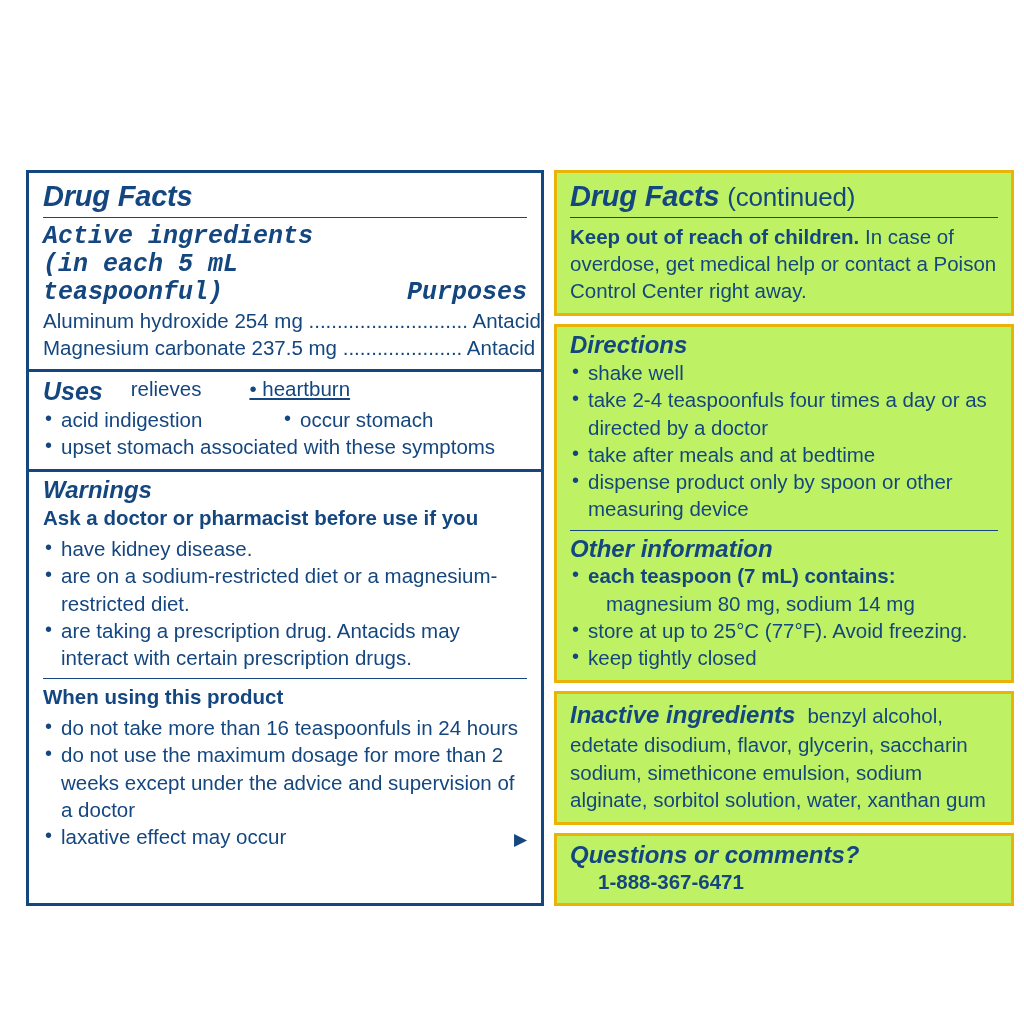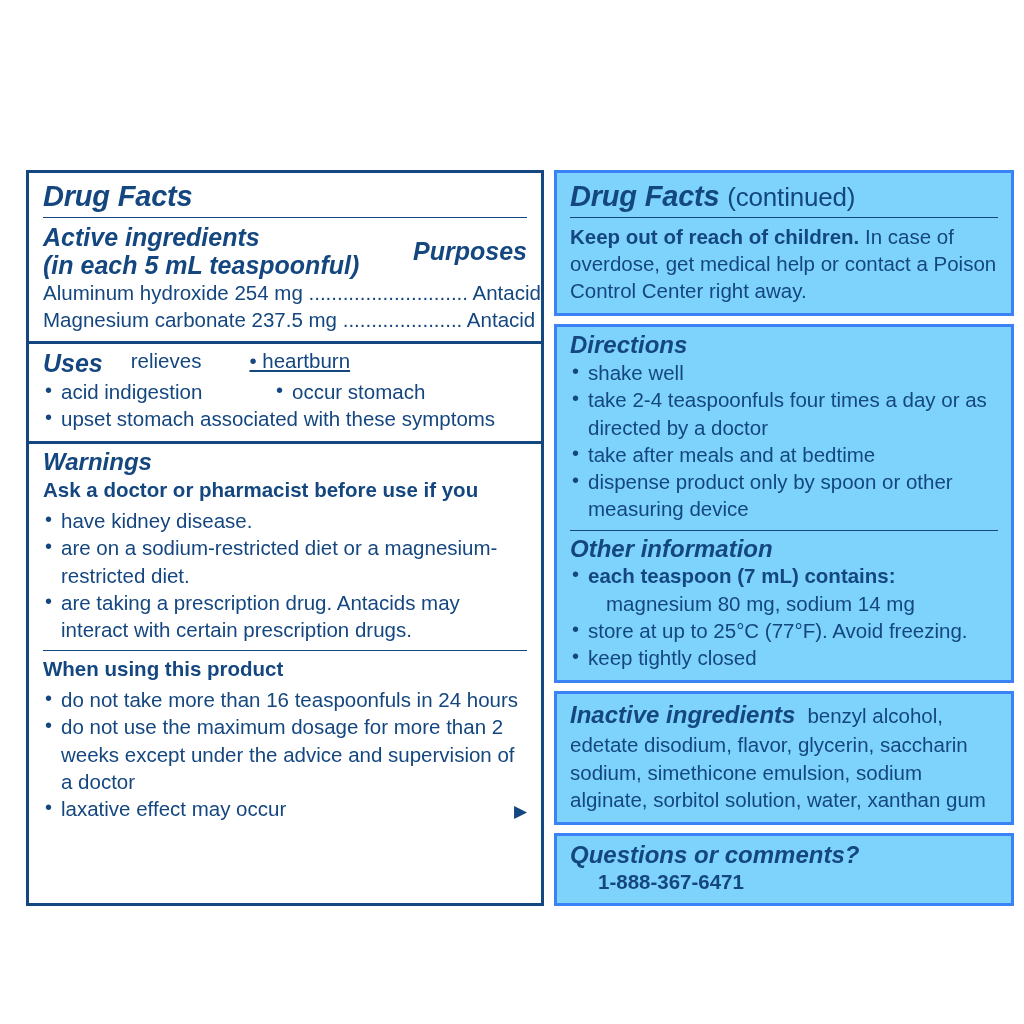--- a/index.html
+++ b/index.html
@@ -28,22 +28,22 @@
     box-sizing: border-box;
     border: 3px solid #14467f;
     background: #fff;
   }
   .col-left { width: 518px; }
   .col-right { width: 460px; }
 
   .col-right { border: none; display: flex; flex-direction: column; gap: 8px; }
   .rbox {
     box-sizing: border-box;
-    border: 3px solid #3b82f6;
-    background: #7dd3fc;
+    border: 3px solid #eab308;
+    background: #bef264;
   }
 
   .sec {
     padding: 5px 14px 8px 14px;
     border-bottom: 3px solid #14467f;
   }
   .sec:last-child { border-bottom: none; }
 
   .title-df {
     font-size: 29px;
@@ -57,21 +57,22 @@
     margin: 0 0 5px 0;
   }
   .rule-thin2 {
     border-bottom: 1.5px solid #14467f;
     margin: 7px 0 5px 0;
   }
 
   .hdr-row {
     display: flex;
     justify-content: space-between;
-    align-items: center;
+    align-items: flex-end;
+    font-family: Liberation Mono, monospace;
   }
   .h-italic {
     font-size: 25px;
     font-style: italic;
     font-weight: bold;
     line-height: 1.12;
   }
   .h-italic-sm {
     font-size: 24px;
     font-style: italic;
@@ -115,21 +116,21 @@
     padding-left: 18px;
     position: relative;
   }
   .bullets li::before {
     content: "\2022";
     position: absolute;
     left: 2px;
     top: -1px;
     font-size: 20px;
   }
-  .bullets.two-col { display: flex; gap: 8px; align-items: flex-end; }
+  .bullets.two-col { display: flex; gap: 16px; align-items: flex-end; }
   .bullets.two-col li:first-child { width: 205px; }
 
   .bold-lead {
     font-size: 20.5px;
     font-weight: bold;
     line-height: 1.3;
     margin: 2px 0 3px 0;
   }
   .body-txt {
     font-size: 20.5px;

